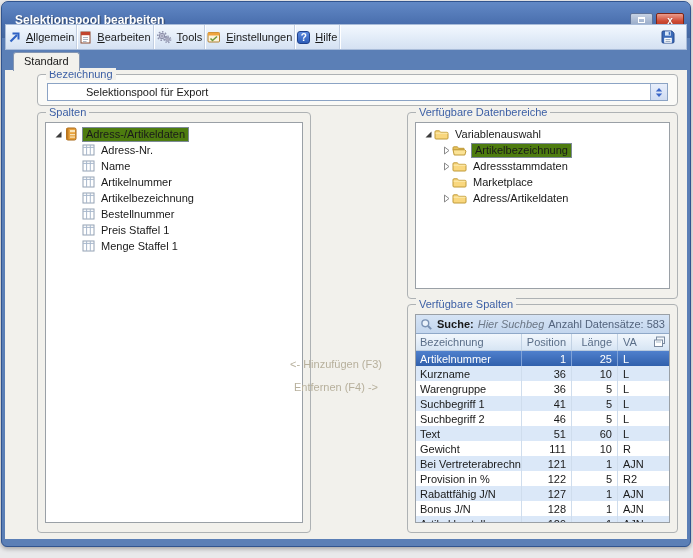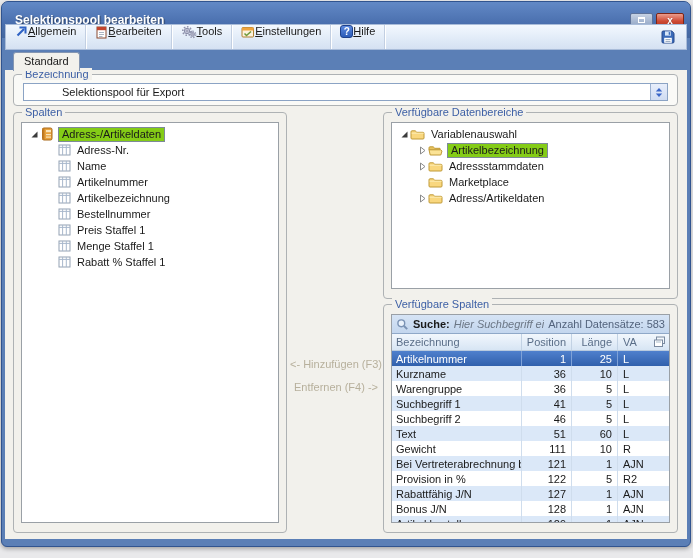--- a/index.html
+++ b/index.html
@@ -17,38 +17,38 @@
   .title-text { color:#fff; font-weight:bold; font-size:12px; text-shadow:1px 1px 1px rgba(0,0,0,.45); flex:1; }
   .winbtn { height:14px; border-radius:2px; margin-left:3px; display:flex; align-items:center; justify-content:center; cursor:default; }
   .btn-restore { width:23px; background:linear-gradient(#c7d2e4,#93a7c6); border:1px solid #5d729a; }
   .btn-restore .glyph { width:7px; height:6px; border:1px solid #fff; border-top-width:2px; background:transparent; }
   .btn-close { width:28px; background:linear-gradient(#eb9c8c,#cf4a34 60%,#b33a26); border:1px solid #7e2516; color:#fff; font-weight:bold; font-size:10px; text-shadow:0 1px 1px rgba(0,0,0,.4); }
 
   
   .toolbar { position:absolute; left:3px; right:3px; top:22px; height:26px;
     background:linear-gradient(#f3f8fe,#dde8f6 70%,#d5e1f2); border:1px solid #a9bcd9;
     display:flex; align-items:stretch; }
-  .tb-btn { display:flex; align-items:flex-start; padding:0 9px; border-right:1px solid #c2cfe2;
+  .tb-btn { display:flex; align-items:center; gap:5px; padding:0 2px; border-right:1px solid #c2cfe2;
     box-shadow:1px 0 0 #ffffff; cursor:default; }
   .tb-btn .tb-label { color:#1a1a1a; display:inline-block; }
   .tb-btn .tb-label::first-letter { text-decoration:underline; }
   .tb-spacer { flex:1; }
   .tb-save { display:flex; align-items:center; padding:0 10px; }
   .icon { display:inline-flex; align-items:center; justify-content:center; }
   .help-badge { width:13px; height:13px; background:linear-gradient(#5c8ae0,#2c5cb8); border:1px solid #1e418c;
     border-radius:3px; color:#fff; font-weight:bold; font-size:10px; display:inline-flex; align-items:center; justify-content:center; }
 
   
   .tab { position:absolute; left:11px; top:50px; height:19px; padding:2px 10px 12px 10px;
     background:#f2f1ec; border:1px solid #8496b2; border-bottom:none; border-radius:3px 3px 0 0; z-index:2; }
 
   
   .page { position:absolute; left:3px; right:3px; top:68px; bottom:7px; background:#f2f1ec; }
 
-  .group { position:absolute; border:1px solid #aeb2b4; border-radius:4px; }
+  .group { position:absolute; border:1px solid #aeb2b4; border-radius:4px;margin-left:24px; }
   .group-label { position:absolute; top:-7px; left:8px; padding:0 3px; background:#f2f1ec; color:#3c5fa5; line-height:12px; }
 
   .g-bezeichnung { left:8px; top:4px; right:9px; height:32px; background:#fafaf7; }
   .combobox { position:absolute; left:9px; top:8px; right:9px; height:18px; background:#fff;
     border:1px solid #8ba3c4; display:flex; align-items:center;padding-left:33px; }
   .combobox .combo-value { flex:1; padding:0 5px; white-space:nowrap; overflow:hidden; }
   .combo-btn { width:17px; align-self:stretch; background:linear-gradient(#e7eefb,#cfdcf2); border-left:1px solid #9ab0d0;
     display:flex; align-items:center; justify-content:center; }
 
   .g-spalten { left:8px; top:42px; width:274px; bottom:6px; }
@@ -56,21 +56,21 @@
   .g-vspalten{ left:378px; top:234px; right:9px; bottom:6px; }
 
   .white-panel { position:absolute; left:7px; top:9px; right:7px; bottom:9px; background:#fff; border:1px solid #9aa0a6; overflow:hidden; }
 
   
   .tree { padding-top:3px; }
   .tree-row { height:16px; display:flex; align-items:center; white-space:nowrap; }
   .tree-row .arrow-cell { width:12px; display:flex; justify-content:center; }
   .tree-row .icon { margin-right:4px; }
   .tree-label { padding:0 2px; }
-  .label-box { border:1px solid #7d8a98; background:#84cc16; padding:0 3px; line-height:13px; }
+  .label-box { border:1px solid #7d8a98; background:#4d7c0f; padding:0 3px; line-height:13px; }
   .ind-1 { padding-left:6px; } .ind-2 { padding-left:24px; } .ind-child { padding-left:36px; }
 
   
   .searchbar { height:19px; background:linear-gradient(#d6e4f5,#c3d6ee); border-bottom:1px solid #8fa8c8;
     display:flex; align-items:center; padding:0 4px; }
   .searchbar .s-label { font-weight:bold; margin:0 4px; }
   .search-input { flex:1; border:none; outline:none; background:transparent; font:italic 11px "Liberation Sans",sans-serif; color:#6b7684; min-width:10px; }
   .search-input::placeholder { color:#6b7684; font-style:italic; }
   .s-count { color:#53637c; margin-left:4px; white-space:nowrap; }
 
@@ -282,31 +282,20 @@
               <div class="tree-row ind-child">
                 <span class="icon">
                   <svg width="13" height="12" viewBox="0 0 13 12">
                     <rect x="1" y="1" width="11" height="10" fill="#fff" stroke="#94a2b4"></rect>
                     <line x1="1" y1="3.4" x2="12" y2="3.4" stroke="#a8b8cc"></line>
                     <line x1="4.6" y1="1" x2="4.6" y2="11" stroke="#a8b8cc"></line>
                     <line x1="8.3" y1="1" x2="8.3" y2="11" stroke="#a8b8cc"></line>
                   </svg>
                 </span>
                 <span class="tree-label">Menge Staffel 1</span>
-              </div>
-              <div class="tree-row ind-child">
-                <span class="icon">
-                  <svg width="13" height="12" viewBox="0 0 13 12">
-                    <rect x="1" y="1" width="11" height="10" fill="#fff" stroke="#94a2b4"></rect>
-                    <line x1="1" y1="3.4" x2="12" y2="3.4" stroke="#a8b8cc"></line>
-                    <line x1="4.6" y1="1" x2="4.6" y2="11" stroke="#a8b8cc"></line>
-                    <line x1="8.3" y1="1" x2="8.3" y2="11" stroke="#a8b8cc"></line>
-                  </svg>
-                </span>
-                <span class="tree-label">Rabatt % Staffel 1</span>
               </div>
             </div>
         </div>
       </div>
     </div>
 
     <div class="transfer t-add">
       <span>&lt;- Hinzufügen (F3)</span>
     </div>
     <div class="transfer t-remove">

